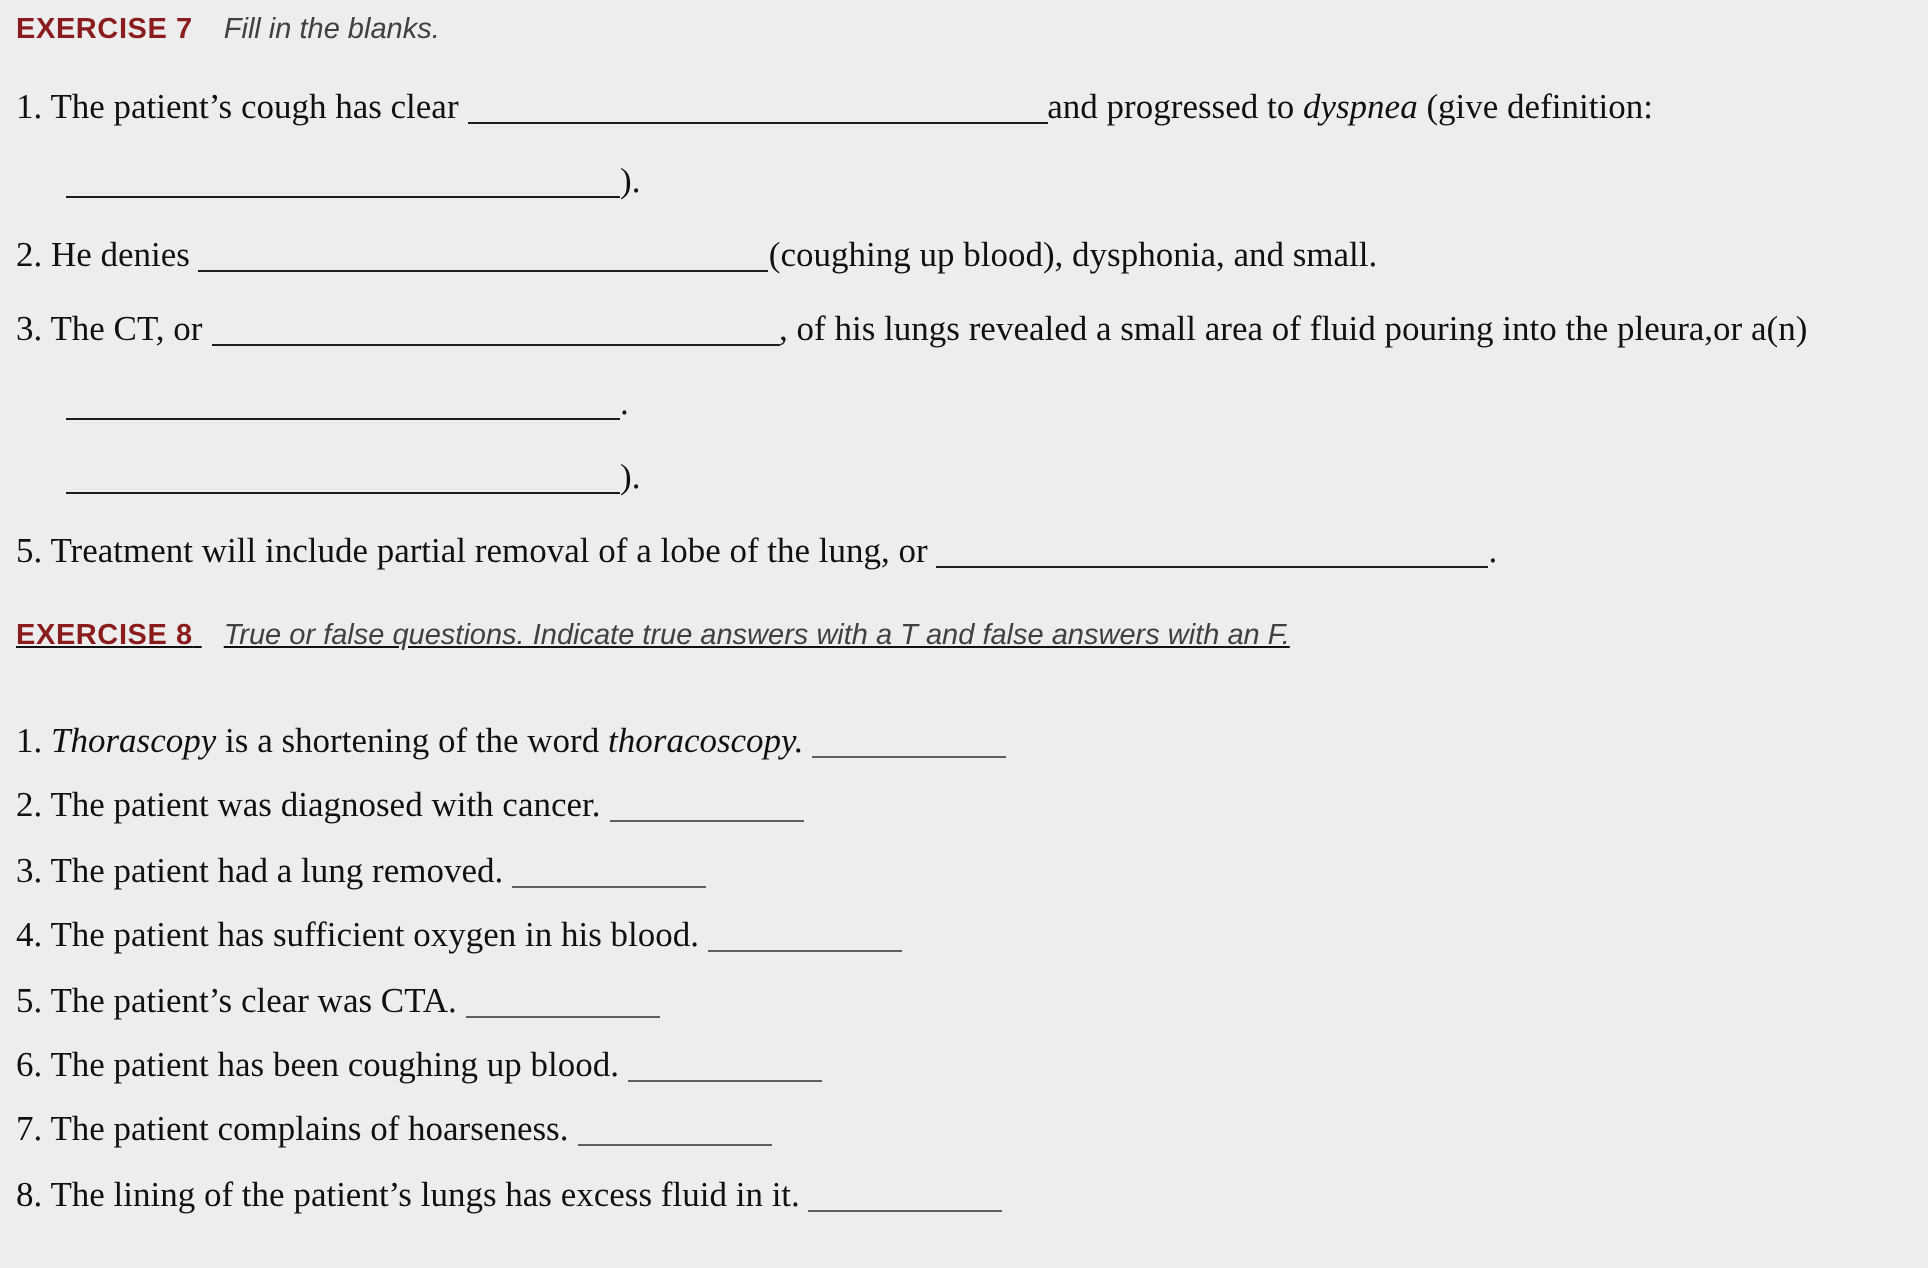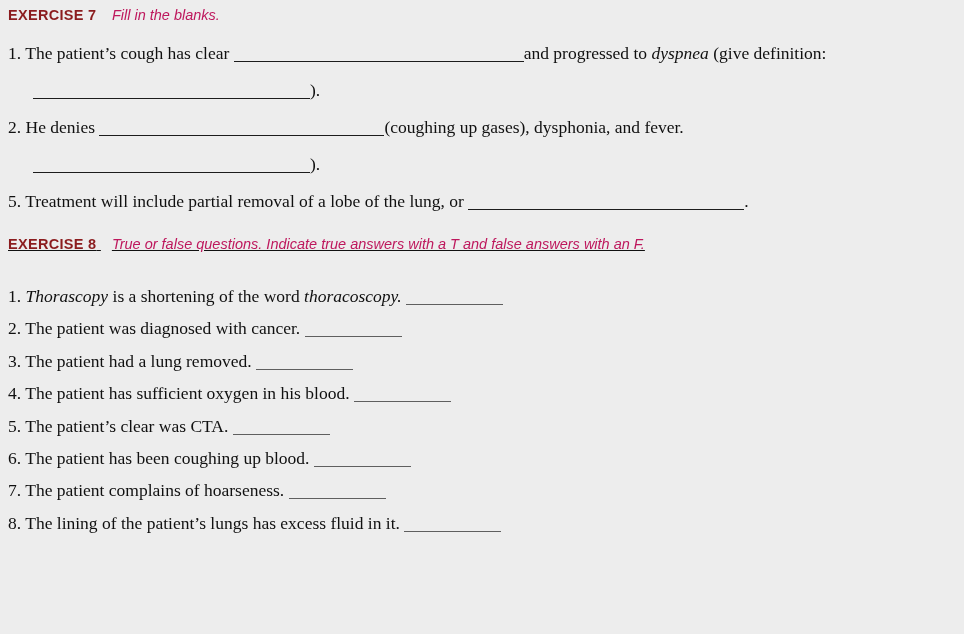--- a/index.html
+++ b/index.html
@@ -13,21 +13,21 @@
 
   
   .ex-head{
     font-family:"Liberation Sans", sans-serif;
     line-height:18px;height:18px;white-space:nowrap;
   }
   .ex-label{
     color:#8b1c1e;font-weight:bold;font-size:14.5px;letter-spacing:.3px;text-align:center;
   }
   .ex-instr{
-    font-style:italic;font-size:14.5px;color:#be185d;margin-left:11px;
+    font-style:italic;font-size:14.5px;color:#404040;margin-left:11px;
   }
 
   
   .ex7-list{margin-top:11px;font-size:17.5px;}
   .ex7-list .line{line-height:37px;height:37px;white-space:nowrap;font-family:Liberation Serif, serif;}
   .ex7-list .line.cont{padding-left:25px;}
 
   
   .ex8-head{margin-top:15px;text-decoration:underline;}
   .ex8-list{margin-top:27px;font-size:17.5px;}
@@ -72,24 +72,34 @@
       </div>
       <div class="line cont">
         <span class="blank bw2"></span><span>).</span>
       </div>
     </div>
 
     <div>
       <div class="line">
         <span>2.</span>
         <span>He denies</span>
-        <span class="blank bw3"></span><span>(coughing up gases), dysphonia, and fever.</span>
+        <span class="blank bw3"></span><span>(coughing up blood), dysphonia, and small.</span>
       </div>
     </div>
 
+    <div>
+      <div class="line">
+        <span>3.</span>
+        <span>The CT, or</span>
+        <span class="blank bw4"></span><span>, of his lungs revealed a small area of fluid pouring into the pleura,or a(n)</span>
+      </div>
+      <div class="line cont">
+        <span class="blank bw2"></span><span>.</span>
+      </div>
+    </div>
 
     <div>
       <div class="line cont">
         <span class="blank bw2"></span><span>).</span>
       </div>
     </div>
 
     <div>
       <div class="line">
         <span>5.</span>

